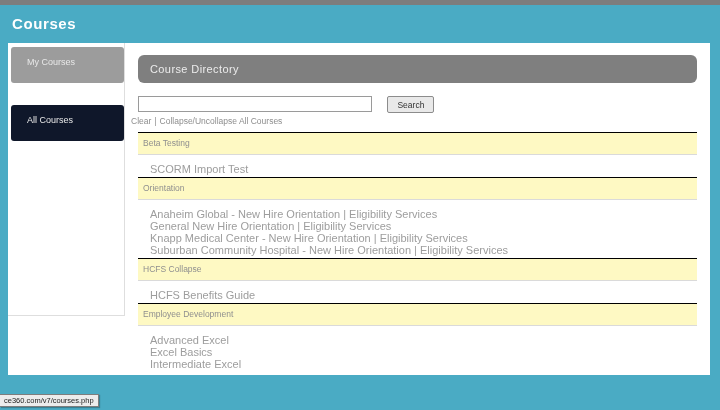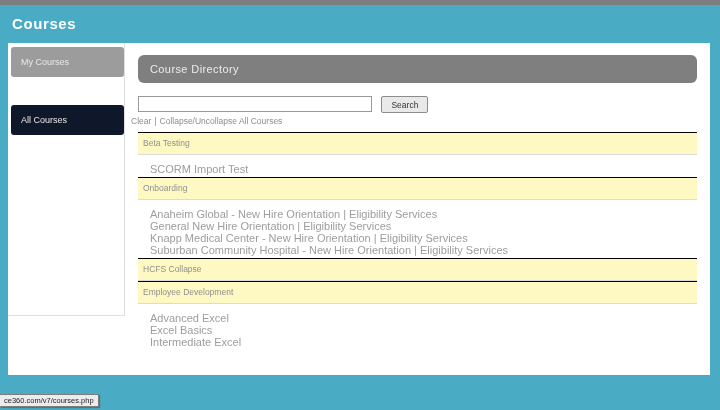--- a/index.html
+++ b/index.html
@@ -21,43 +21,43 @@
     position:absolute; left:8px; top:43px; width:702px; height:332px;
     background:#ffffff;
   }
   
   .sidebar-box {
     position:absolute; left:0; top:0; width:117px; height:273px;
     border-right:1px solid #dedede; border-bottom:1px solid #dedede;
     background:#ffffff;
   }
   .side-btn {
-    position:absolute; left:3px; width:113px; height:30px;
+    position:absolute; left:3px; width:113px; height:36px;
     border-radius:3px; color:#e8e8e8; font-size:9px;
-    line-height:30px; padding-left:10px; cursor:pointer;
+    line-height:30px; padding-left:16px; cursor:pointer;
   }
   .side-btn.mine { top:4px;  background:#9c9c9c; }
   .side-btn.all  { top:38px; background:#0f172a;margin-top:24px; }
   
   .content {
     position:absolute; left:123px; top:12px; width:566px;
   }
   .panel-bar {
     margin-left:7px; height:28px; background:#7f7f7f;
     color:#ececec; font-size:11px; line-height:28px;
     padding-left:12px; letter-spacing:0.4px;border-radius:6px;
   }
   .search-row { margin:13px 0 2px 7px; height:18px; }
   .search-input {
     width:234px; height:16px; border:1px solid #9a9a9a;
     font-size:9px; padding:0 3px; vertical-align:top;
     font-family:"Liberation Sans", sans-serif; background:#ffffff;
   }
   .search-btn {
-    margin-left:5px; height:17px; padding:0 9px; font-size:8.5px;
+    margin-left:11px; height:17px; padding:0 9px; font-size:8.5px;
     border:1px solid #8c8c8c; background:#e9e9e9; color:#333333;
     vertical-align:top; cursor:pointer; border-radius:2px;
     font-family:"Liberation Sans", sans-serif;
   }
   .links-row {
     font-size:8.5px; color:#8d8d8d; line-height:11px; margin-bottom:5px;
   }
   .links-row .lnk { cursor:pointer;text-align:right; }
   .links-row .sep { margin:0 3px; }
   .section-bar {
@@ -111,29 +111,32 @@
       <span class="lnk">Clear</span><span class="sep">|</span><span class="lnk">Collapse/Uncollapse All Courses</span>
     </div>
 
     <div>
 
       <div class="section-bar">Beta Testing</div>
       <div class="course-list">
         <div class="course-item">SCORM Import Test</div>
       </div>
 
-      <div class="section-bar">Onboarding</div>
+      <div class="section-bar">Orientation</div>
       <div class="course-list">
         <div class="course-item">Anaheim Global - New Hire Orientation | Eligibility Services</div>
         <div class="course-item">General New Hire Orientation | Eligibility Services</div>
         <div class="course-item">Knapp Medical Center - New Hire Orientation | Eligibility Services</div>
         <div class="course-item">Suburban Community Hospital - New Hire Orientation | Eligibility Services</div>
       </div>
 
       <div class="section-bar">HCFS Collapse</div>
+      <div class="course-list">
+        <div class="course-item">HCFS Benefits Guide</div>
+      </div>
 
       <div class="section-bar">Employee Development</div>
       <div class="course-list">
         <div class="course-item">Advanced Excel</div>
         <div class="course-item">Excel Basics</div>
         <div class="course-item">Intermediate Excel</div>
       </div>
 
     </div>
   </div>

